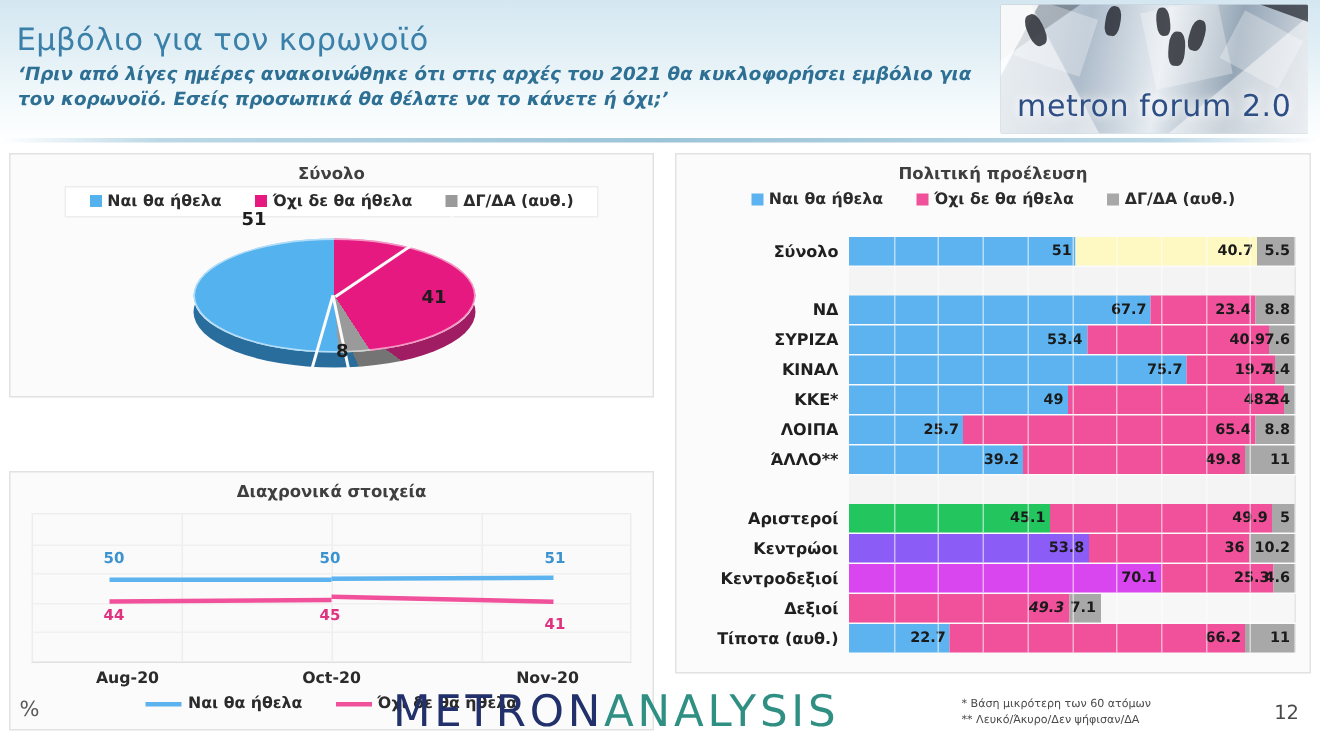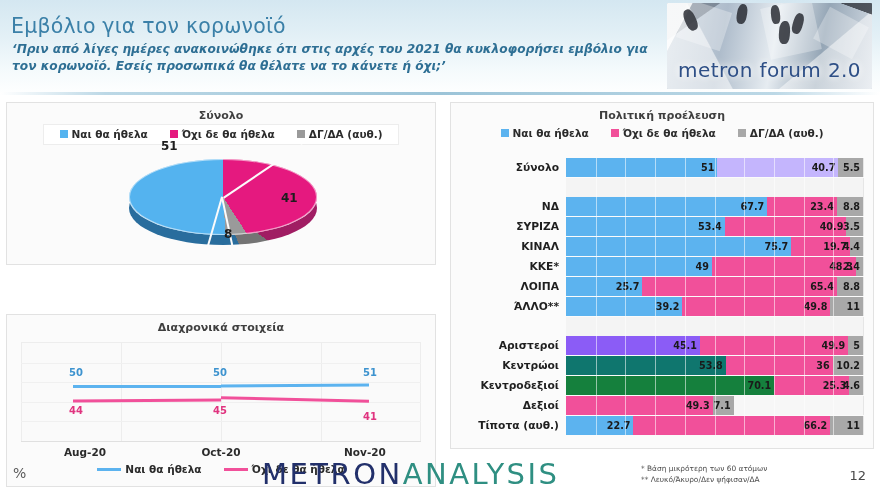--- a/index.html
+++ b/index.html
@@ -314,21 +314,21 @@
       <span class="legend-swatch" style="background:#a8a8a8"></span>
       <span class="legend-label">ΔΓ/ΔΑ (αυθ.)</span>
     </span>
   </div>
 
   <div id="bars-plot">
       <div class="bar-row">
         <div class="bar-label">Σύνολο</div>
         <div class="bar-track">
           <div class="seg yes" style="width: 51%; background: rgb(92, 179, 239);">51</div>
-          <div class="seg no" style="width: 40.7%; background: #c4b5fd;">40.7</div>
+          <div class="seg no" style="width: 40.7%; background: #fef9c3;">40.7</div>
           <div class="seg dk" style="width: 8.3%; background: rgb(168, 168, 168);">5.5</div>
           <div class="bar-gridlines">
             <i style="left: 10%;"></i>
             <i style="left: 20%;"></i>
             <i style="left: 30%;"></i>
             <i style="left: 40%;"></i>
             <i style="left: 50%;"></i>
             <i style="left: 60%;"></i>
             <i style="left: 70%;"></i>
             <i style="left: 80%;"></i>
@@ -369,21 +369,21 @@
             <i style="left: 80%;"></i>
             <i style="left: 90%;"></i>
           </div>
         </div>
       </div>
       <div class="bar-row">
         <div class="bar-label">ΣΥΡΙΖΑ</div>
         <div class="bar-track">
           <div class="seg yes" style="width: 53.4535%; background: rgb(92, 179, 239);">53.4</div>
           <div class="seg no" style="width: 40.9409%; background: rgb(241, 80, 154);">40.9</div>
-          <div class="seg dk" style="width: 5.60561%; background: rgb(168, 168, 168);">3.5</div>
+          <div class="seg dk" style="width: 5.60561%; background: rgb(168, 168, 168);">7.6</div>
           <div class="bar-gridlines">
             <i style="left: 10%;"></i>
             <i style="left: 20%;"></i>
             <i style="left: 30%;"></i>
             <i style="left: 40%;"></i>
             <i style="left: 50%;"></i>
             <i style="left: 60%;"></i>
             <i style="left: 70%;"></i>
             <i style="left: 80%;"></i>
             <i style="left: 90%;"></i>
@@ -478,78 +478,78 @@
             <i style="left: 60%;"></i>
             <i style="left: 70%;"></i>
             <i style="left: 80%;"></i>
             <i style="left: 90%;"></i>
           </div>
         </div>
       </div>
       <div class="bar-row">
         <div class="bar-label">Αριστεροί</div>
         <div class="bar-track">
-          <div class="seg yes" style="width: 45.1%; background: #8b5cf6;">45.1</div>
+          <div class="seg yes" style="width: 45.1%; background: #22c55e;">45.1</div>
           <div class="seg no" style="width: 49.9%; background: rgb(241, 80, 154);">49.9</div>
           <div class="seg dk" style="width: 5%; background: rgb(168, 168, 168);">5</div>
           <div class="bar-gridlines">
             <i style="left: 10%;"></i>
             <i style="left: 20%;"></i>
             <i style="left: 30%;"></i>
             <i style="left: 40%;"></i>
             <i style="left: 50%;"></i>
             <i style="left: 60%;"></i>
             <i style="left: 70%;"></i>
             <i style="left: 80%;"></i>
             <i style="left: 90%;"></i>
           </div>
         </div>
       </div>
       <div class="bar-row">
         <div class="bar-label">Κεντρώοι</div>
         <div class="bar-track">
-          <div class="seg yes" style="width: 53.8%; background: #0f766e;">53.8</div>
+          <div class="seg yes" style="width: 53.8%; background: #8b5cf6;">53.8</div>
           <div class="seg no" style="width: 36%; background: rgb(241, 80, 154);">36</div>
           <div class="seg dk" style="width: 10.2%; background: rgb(168, 168, 168);">10.2</div>
           <div class="bar-gridlines">
             <i style="left: 10%;"></i>
             <i style="left: 20%;"></i>
             <i style="left: 30%;"></i>
             <i style="left: 40%;"></i>
             <i style="left: 50%;"></i>
             <i style="left: 60%;"></i>
             <i style="left: 70%;"></i>
             <i style="left: 80%;"></i>
             <i style="left: 90%;"></i>
           </div>
         </div>
       </div>
       <div class="bar-row">
         <div class="bar-label">Κεντροδεξιοί</div>
         <div class="bar-track">
-          <div class="seg yes" style="width: 70.1%; background: #15803d;">70.1</div>
+          <div class="seg yes" style="width: 70.1%; background: #d946ef;">70.1</div>
           <div class="seg no" style="width: 25.3%; background: rgb(241, 80, 154);">25.3</div>
           <div class="seg dk" style="width: 4.6%; background: rgb(168, 168, 168);">4.6</div>
           <div class="bar-gridlines">
             <i style="left: 10%;"></i>
             <i style="left: 20%;"></i>
             <i style="left: 30%;"></i>
             <i style="left: 40%;"></i>
             <i style="left: 50%;"></i>
             <i style="left: 60%;"></i>
             <i style="left: 70%;"></i>
             <i style="left: 80%;"></i>
             <i style="left: 90%;"></i>
           </div>
         </div>
       </div>
       <div class="bar-row">
         <div class="bar-label">Δεξιοί</div>
         <div class="bar-track">
-          <div class="seg no" style="width: 49.3493%; background: rgb(241, 80, 154);">49.3</div>
+          <div class="seg no" style="width: 49.3493%; background: rgb(241, 80, 154); font-style: italic;">49.3</div>
           <div class="seg dk" style="width: 7.10711%; background: rgb(168, 168, 168);">7.1</div>
           <div class="bar-gridlines">
             <i style="left: 10%;"></i>
             <i style="left: 20%;"></i>
             <i style="left: 30%;"></i>
             <i style="left: 40%;"></i>
             <i style="left: 50%;"></i>
             <i style="left: 60%;"></i>
             <i style="left: 70%;"></i>
             <i style="left: 80%;"></i>

